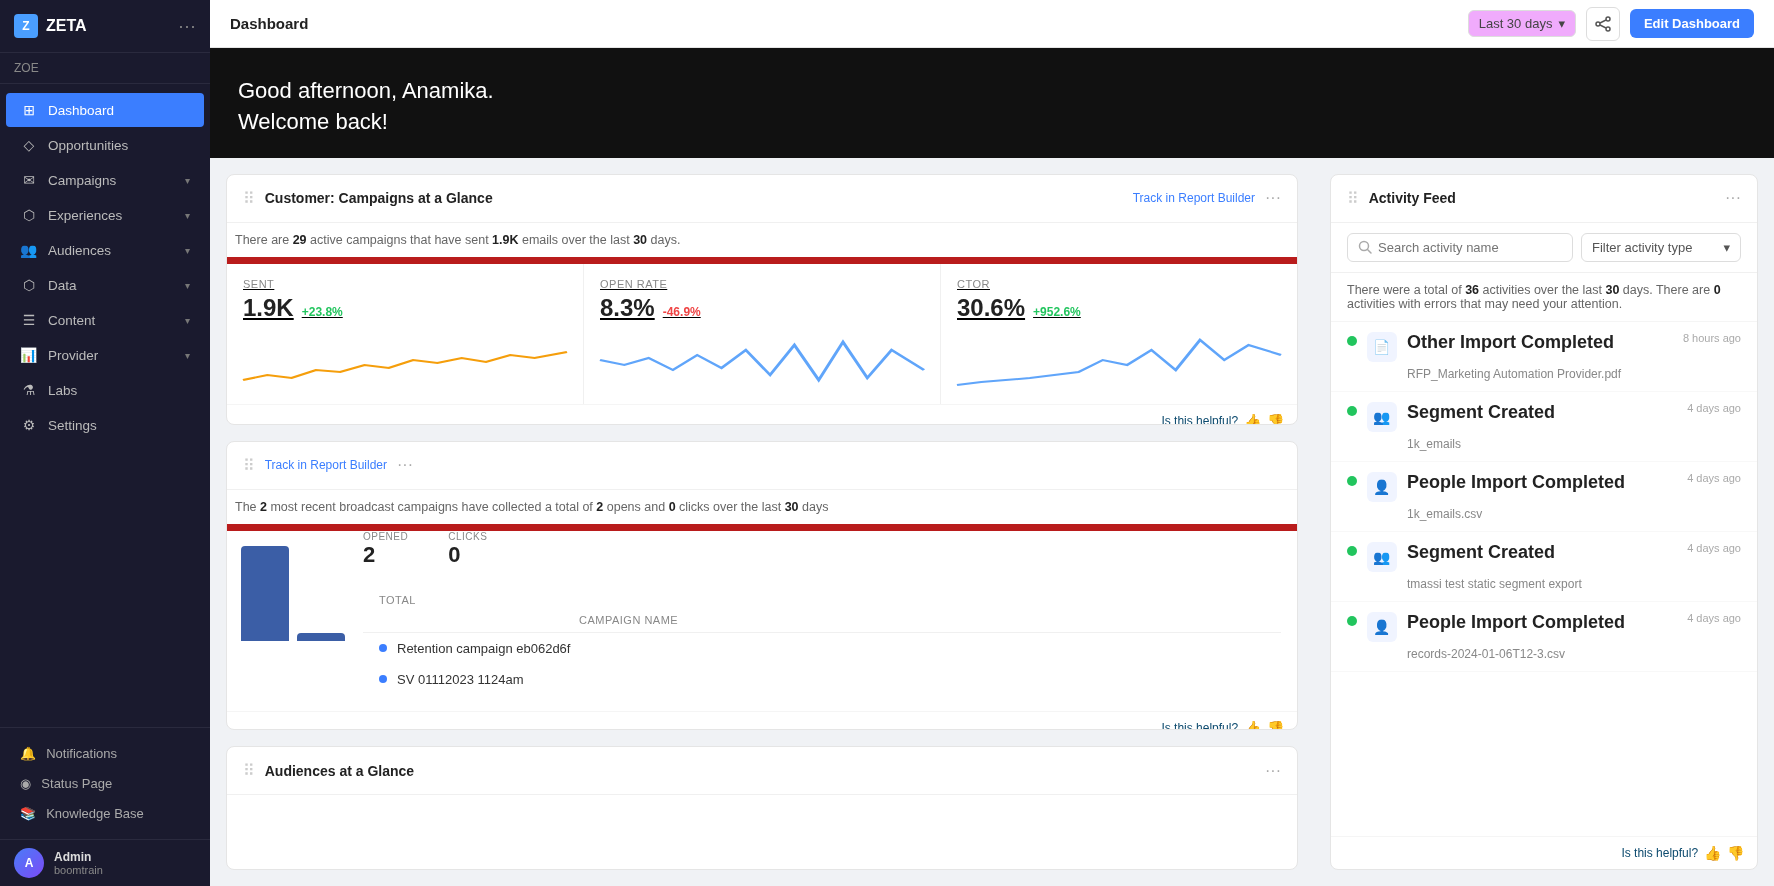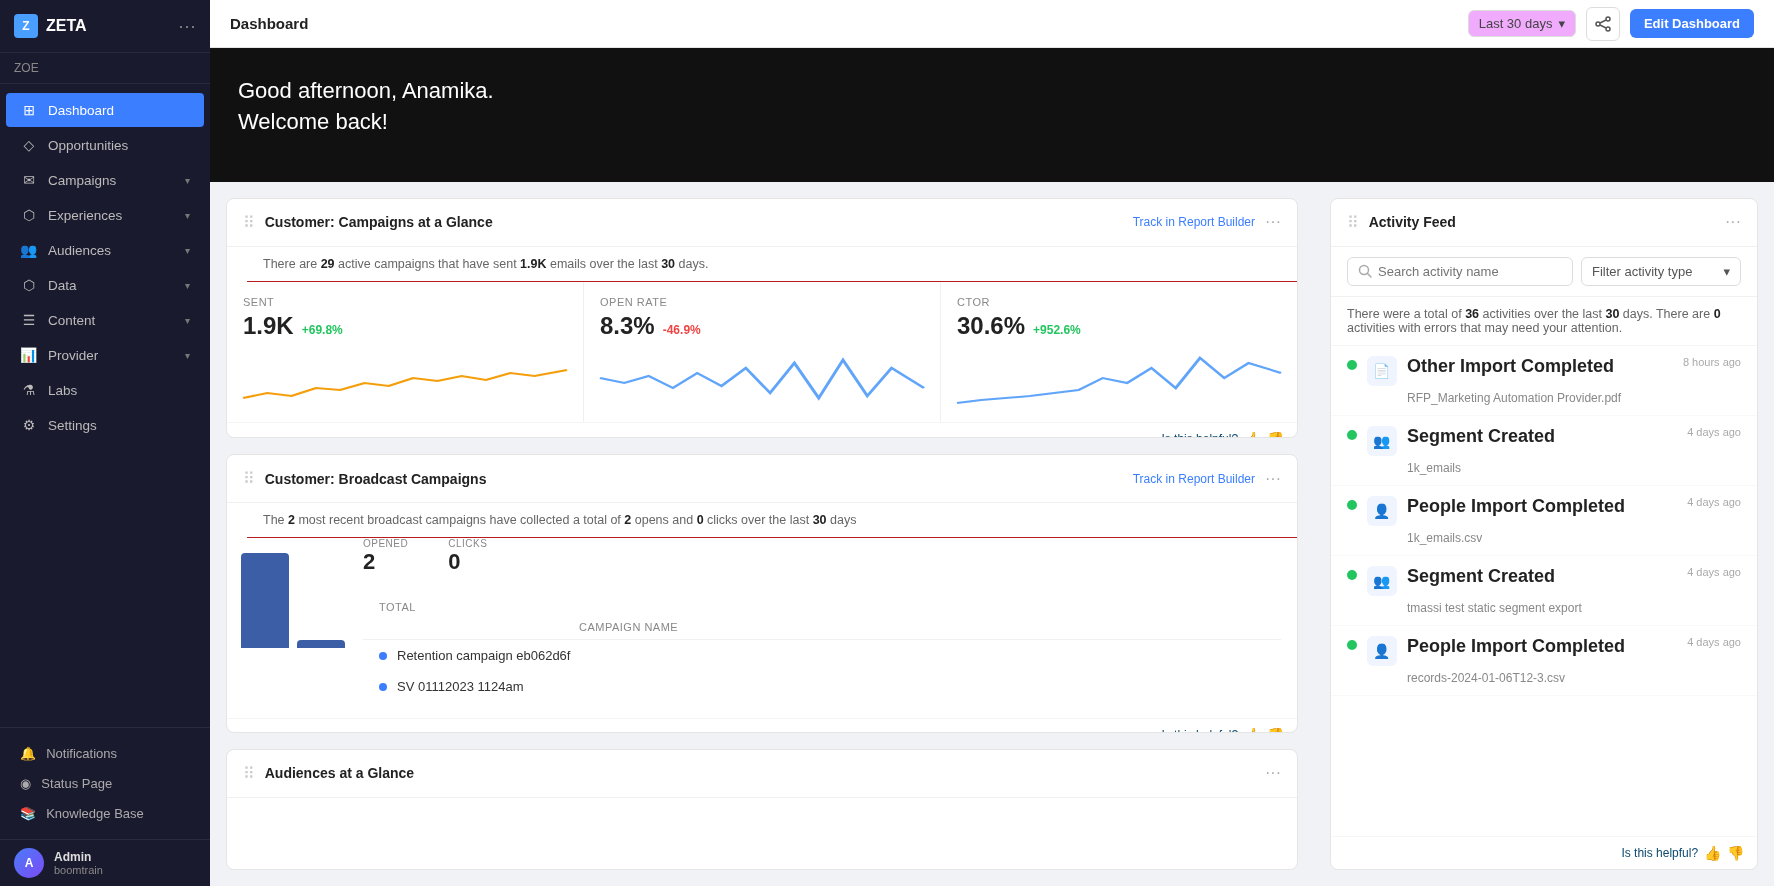--- a/index.html
+++ b/index.html
@@ -128,21 +128,21 @@
       background: #3b7eff; color: #fff;
       border: none; border-radius: 6px;
       padding: 7px 14px; font-size: 13px; font-weight: 600;
       cursor: pointer;
     }
 
     
     .hero {
       background: #111;
       color: #fff;
-      padding: 28px 28px 44px;
+      padding: 28px 28px 20px;
     }
     .hero-greeting { font-size: 22px; font-weight: 300; line-height: 1.4; }
 
     
     .content-area {
       flex: 1;
       display: flex;
       overflow: hidden;
       gap: 0;
       background: #f0f2f5;
@@ -175,31 +175,31 @@
       gap: 10px;
       padding: 14px 16px;
       border-bottom: 1px solid #f0f0f0;
     }
     .card-drag { color: #ccc; font-size: 16px; cursor: grab; }
     .card-title { font-size: 14px; font-weight: 600; color: #222; flex: 1; }
     .card-link { font-size: 12px; color: #3b7eff; cursor: pointer; }
     .card-more { color: #aaa; cursor: pointer; font-size: 16px; }
 
     .card-summary {
-      padding: 10px 16px;
+      padding: 10px 8px;
       font-size: 12.5px;
       color: #666;
-      border-bottom: 1px solid #b91c1c;
-      margin-left: 20px;
+      border-bottom: 7px solid #b91c1c;
     }
     .card-summary strong { color: #222; }
 
     .metrics-row {
       display: flex;
       gap: 0;
+      text-decoration: underline;
     }
     .metric-box {
       flex: 1;
       padding: 14px 16px;
       border-right: 1px solid #f0f0f0;
     }
     .metric-box:last-child { border-right: none; }
     .metric-label { font-size: 11px; color: #888; margin-bottom: 4px; text-transform: uppercase; letter-spacing: 0.5px; }
     .metric-value { font-size: 24px; font-weight: 700; color: #222; display: flex; align-items: baseline; gap: 8px; }
     .metric-change-pos { font-size: 12px; color: #22c55e; }
@@ -462,21 +462,21 @@
           <span class="card-more">···</span>
         </div>
         <div class="card-summary">
           There are <strong>29</strong> active campaigns that have sent <strong>1.9K</strong> emails over the last <strong>30</strong> days.
         </div>
         <div class="metrics-row">
           <div class="metric-box">
             <div class="metric-label">Sent</div>
             <div class="metric-value">
               <span>1.9K</span>
-              <span class="metric-change-pos">+69.8%</span>
+              <span class="metric-change-pos">+23.8%</span>
             </div>
             <div class="metric-chart">
               <svg width="100%" height="60" viewBox="0 0 200 60" preserveAspectRatio="none">
                 <polyline points="0,50 15,45 30,48 45,40 60,42 75,35 90,38 105,30 120,33 135,28 150,32 165,25 180,28 200,22" fill="none" stroke="#f59e0b" stroke-width="2"></polyline>
               </svg>
             </div>
           </div>
           <div class="metric-box">
             <div class="metric-label">Open Rate</div>
             <div class="metric-value">
@@ -505,21 +505,20 @@
         <div class="card-footer">
           <span class="helpful-text">Is this helpful?</span>
           <button class="helpful-btn">👍</button>
           <button class="helpful-btn">👎</button>
         </div>
       </div>
 
       <div class="card">
         <div class="card-header">
           <span class="card-drag">⠿</span>
-          <span class="card-title">Customer: Broadcast Campaigns</span>
           <span class="card-link">Track in Report Builder</span>
           <span class="card-more">···</span>
         </div>
         <div class="card-summary">
           The <strong>2</strong> most recent broadcast campaigns have collected a total of <strong>2</strong> opens and <strong>0</strong> clicks over the last <strong>30</strong> days
         </div>
         <div style="padding: 0 16px 16px; display: flex; gap: 20px; align-items: flex-start;">
 
           <div style="display: flex; flex-direction: column; align-items: center; width: 100px;">
             <div style="display: flex; align-items: flex-end; height: 110px; gap: 8px;">

